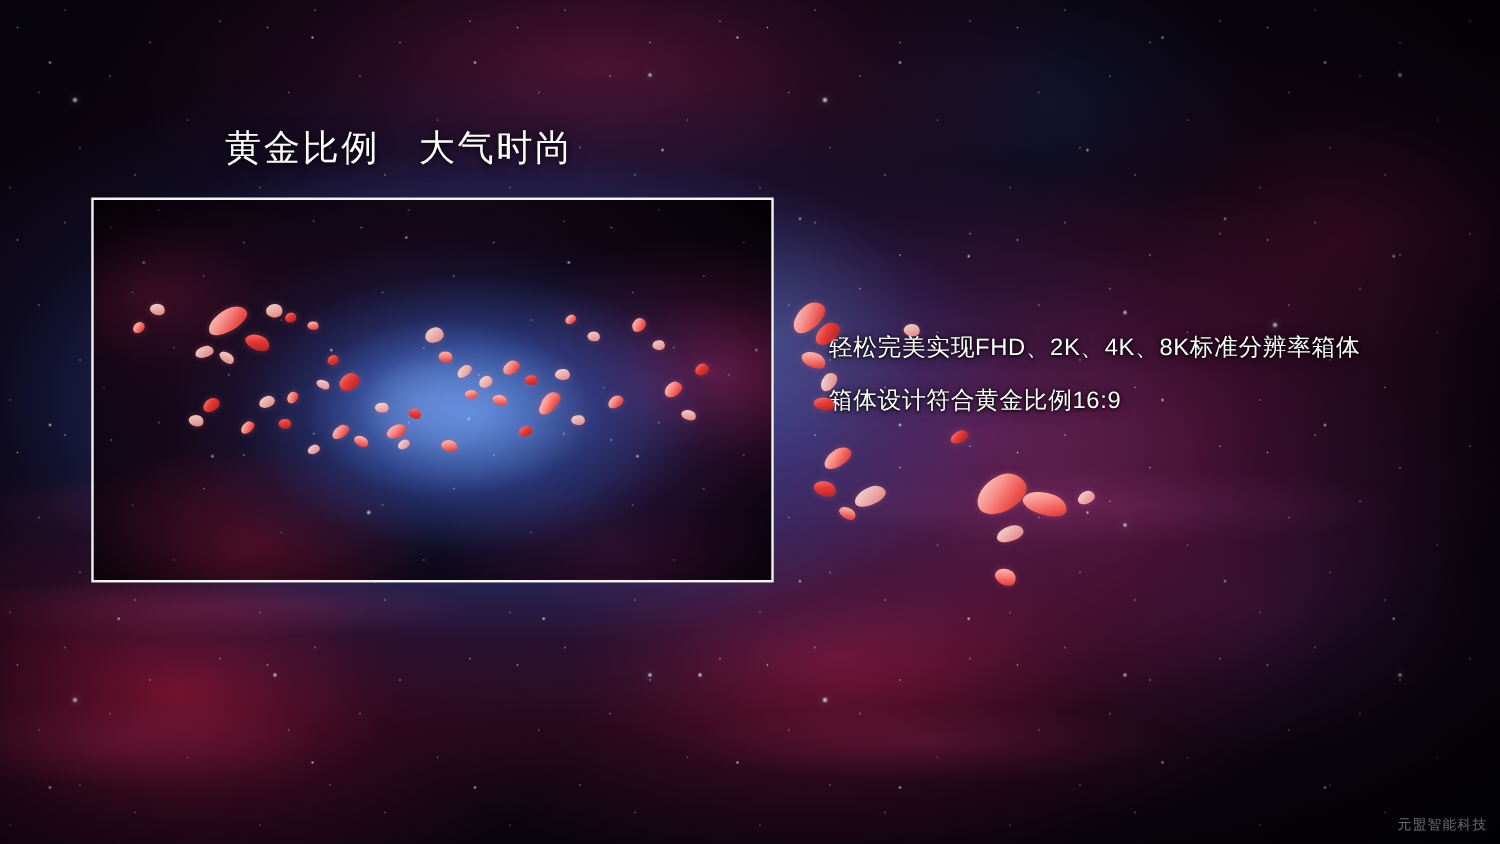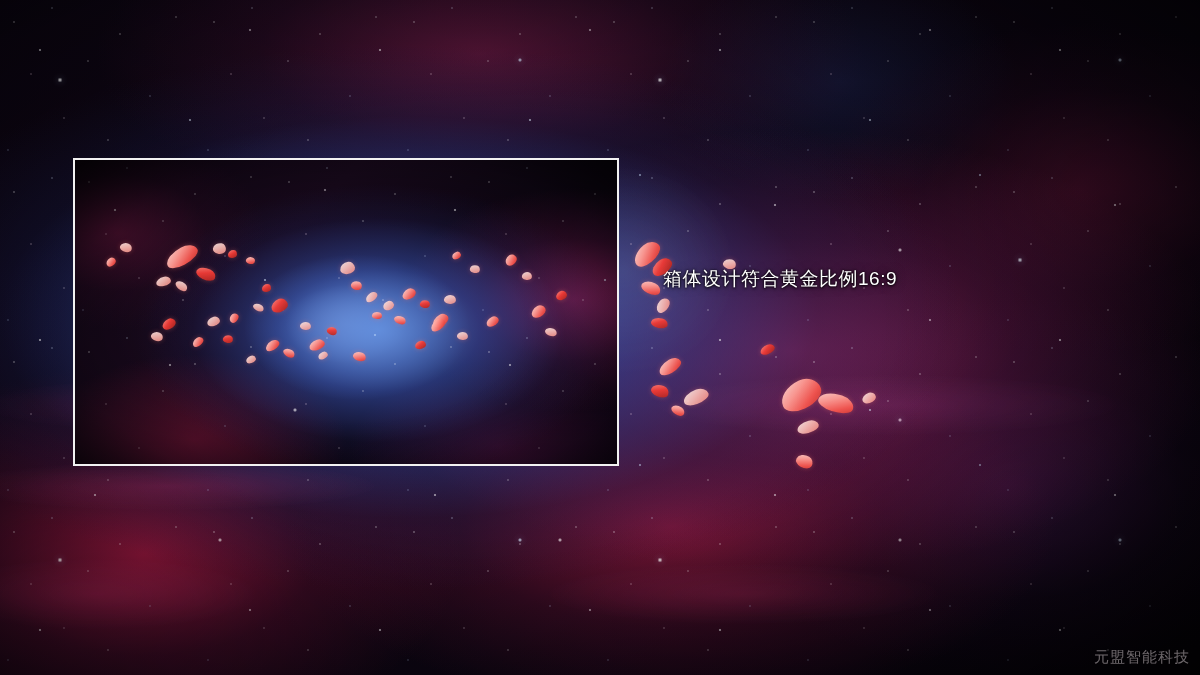--- a/index.html
+++ b/index.html
@@ -146,21 +146,21 @@
   }
   #body-text .line {
     color:#fff; font-size:19px; line-height:42px;
     white-space:nowrap; letter-spacing:.5px;
     text-shadow:0 1px 3px rgba(0,0,0,.85), 0 0 10px rgba(0,0,0,.6), 0 0 2px rgba(0,0,0,.9);
   }
 
   
   #watermark {
     position:absolute; right:10px; bottom:8px;
-    font-size:15px; letter-spacing:1px;
+    font-size:11px; letter-spacing:1px;
     color:rgba(205,195,200,.52);
   }
 </style>
 </head>
 <body>
 
 <div id="slide">
 
   <div class="bg-layer bg-base"></div>
   <div class="bg-layer bg-wisps"></div>
@@ -237,20 +237,22 @@
       <div class="petal" style="left: 818px; top: 394px; width: 36px; height: 18px; transform: rotate(18deg); z-index: 5;"></div>
       <div class="petal pale" style="left: 797px; top: 421px; width: 22px; height: 12px; transform: rotate(-15deg); z-index: 5;"></div>
       <div class="petal" style="left: 796px; top: 455px; width: 17px; height: 13px; transform: rotate(30deg); z-index: 5;"></div>
       <div class="petal deep" style="left: 760px; top: 345px; width: 15px; height: 9px; transform: rotate(-22deg); z-index: 5;"></div>
       <div class="petal pale" style="left: 723px; top: 259px; width: 13px; height: 10px; transform: rotate(16deg); z-index: 5;"></div>
       <div class="petal pale" style="left: 862px; top: 393px; width: 14px; height: 10px; transform: rotate(-18deg); z-index: 5;"></div>
       <div class="petal pale" style="left: 120px; top: 243px; width: 12px; height: 9px; transform: rotate(20deg); z-index: 5;"></div>
       <div class="petal" style="left: 106px; top: 258px; width: 10px; height: 8px; transform: rotate(-28deg); z-index: 5;"></div>
     </div>
 
+  <div id="title">黄金比例　大气时尚</div>
 
   <div id="body-text">
+    <div class="line">轻松完美实现FHD、2K、4K、8K标准分辨率箱体</div>
     <div class="line">箱体设计符合黄金比例16:9</div>
   </div>
 
   <div id="watermark">元盟智能科技</div>
 
 </div>
 
 </body></html>

